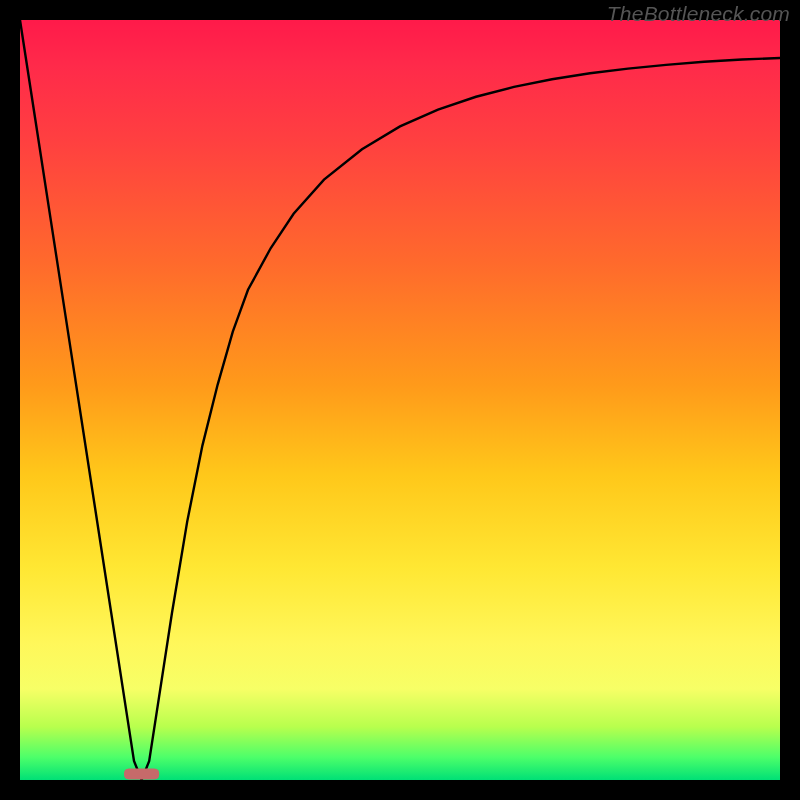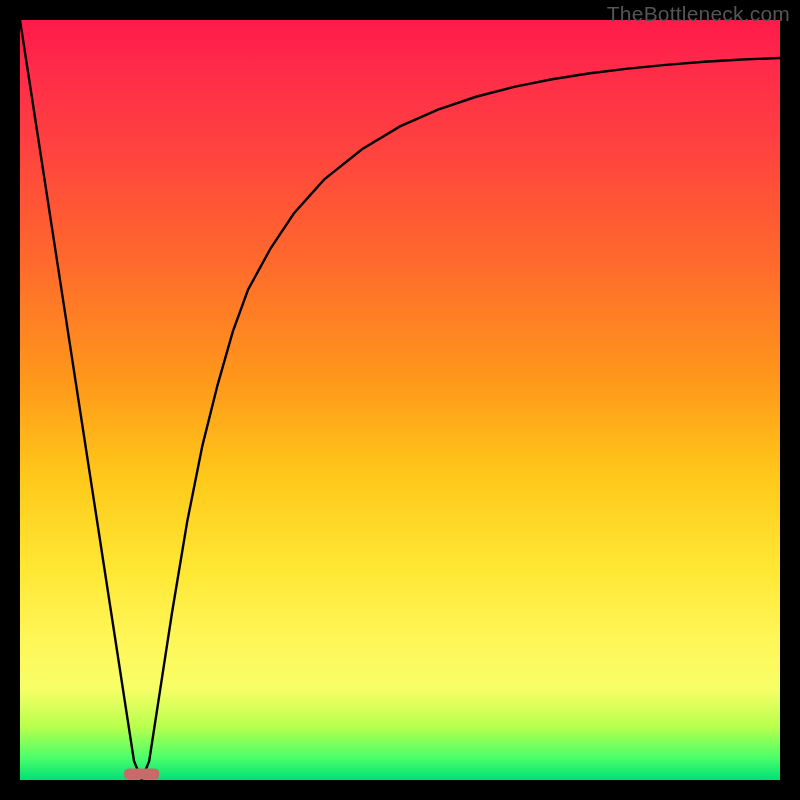--- a/index.html
+++ b/index.html
@@ -9,20 +9,21 @@
     height: 800px;
     overflow: hidden;
     background: #000;
     font-family: Arial, Helvetica, sans-serif;
   }
   .frame {
     position: relative;
     width: 800px;
     height: 800px;
     background: #000;
+    font-style: italic;
   }
   .plot-area {
     position: absolute;
     left: 20px;
     top: 20px;
     width: 760px;
     height: 760px;
     overflow: hidden;
   }
   .gradient {

